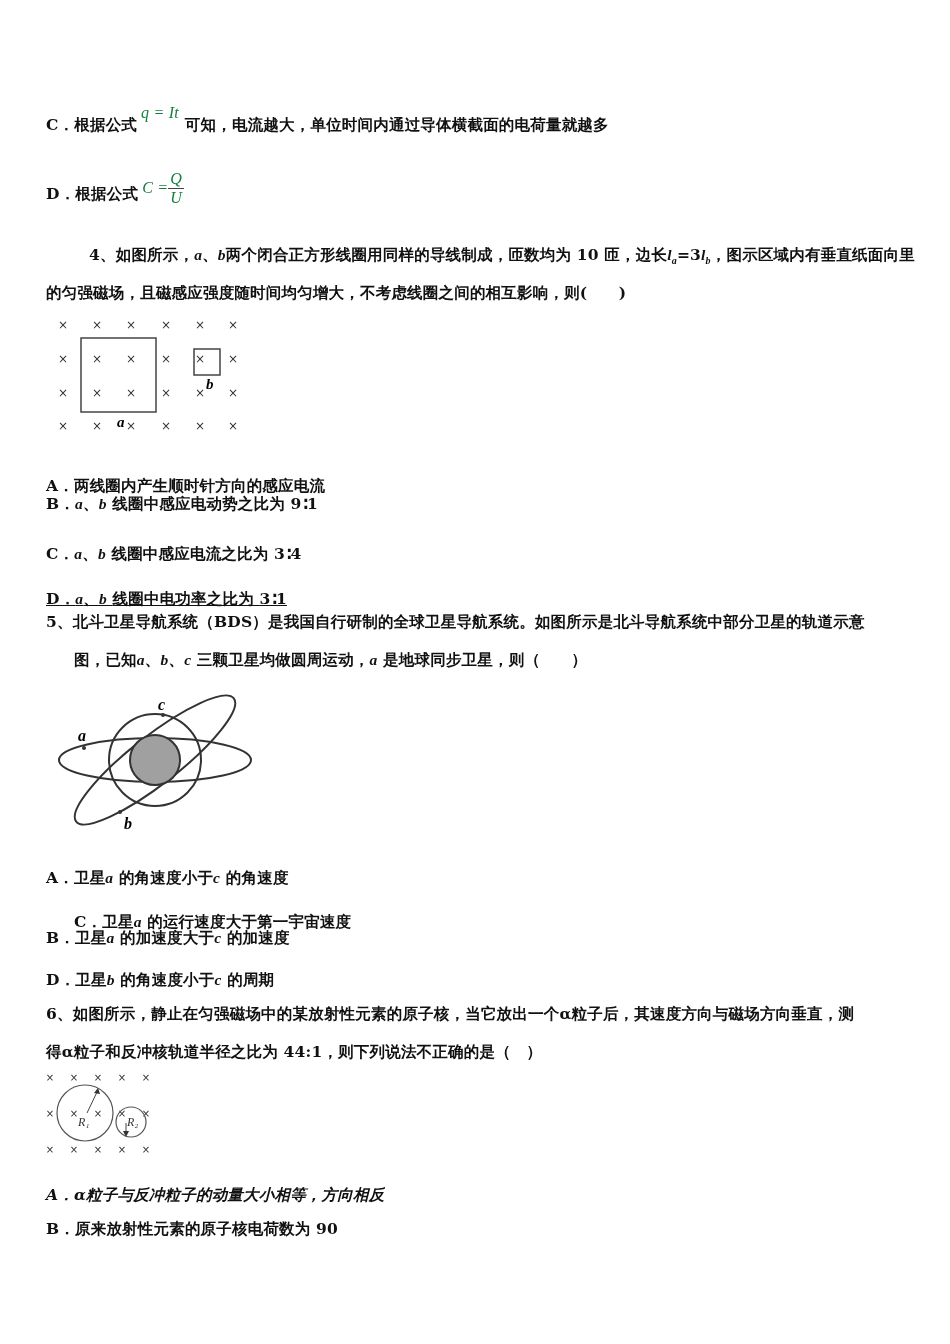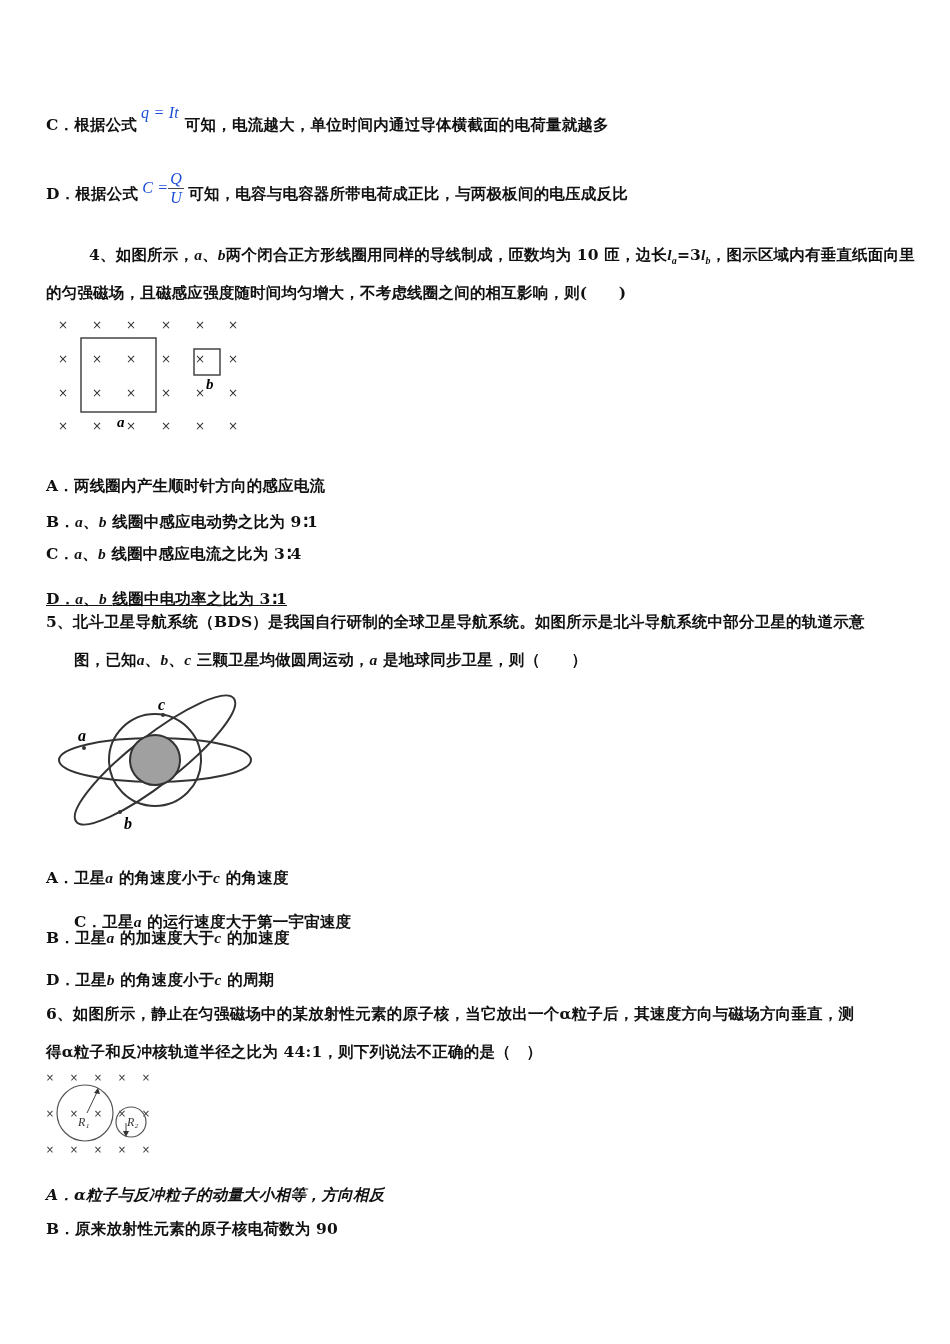--- a/index.html
+++ b/index.html
@@ -1,36 +1,36 @@
 <!DOCTYPE html>
 <html><head>
 <meta charset="utf-8">
 <style>
   html, body { margin: 0; padding: 0; background: #ffffff; }
   body { width: 950px; height: 1344px; position: relative; overflow: hidden;
          font-family: "DejaVu Serif", "Liberation Serif", serif; color: #111; }
   .line { position: absolute; left: 46px; font-size: 15.5px; font-weight: bold; white-space: nowrap; letter-spacing: 0.2px; }
   .i { font-style: italic; font-family: "Liberation Serif", serif; font-weight: bold; }
-  .formula { font-family: "Liberation Serif", serif; font-style: italic; font-weight: normal; color: #1d4ed8; font-size: 16px; }
+  .formula { font-family: "Liberation Serif", serif; font-style: italic; font-weight: normal; color: #15803d; font-size: 16px; }
   .frac { display: inline-block; position: relative; vertical-align: middle; text-align: center; width: 16px; }
   .frac .num { display: block; border-bottom: 1px solid #444; line-height: 18px; }
   .frac .den { display: block; line-height: 18px; }
   .sub { font-size: 10px; vertical-align: sub; }
   svg { position: absolute; }
   .figlabel { font-family: "Liberation Serif", serif; font-style: italic; font-weight: bold; }
 </style>
 </head>
 <body>
 
 <div class="line" style="top:115px;">
   <span>C．</span><span>根据公式</span><span class="formula" style="position:relative;top:-12px;margin:0 6px 0 4px;">q = It</span><span>可知，电流越大，单位时间内通过导体横截面的电荷量就越多</span>
 </div>
 
 <div class="line" style="top:176px;">
-  <span>D．</span><span>根据公式</span><span class="formula" style="margin-left:4px;position:relative;top:-6px;">C =</span><span class="formula frac" style="position:relative;top:-6px;margin-right:4px;"><span class="num">Q</span><span class="den">U</span></span><span>可知，电容与电容器所带电荷成正比，与两极板间的电压成反比</span>
+  <span>D．</span><span>根据公式</span><span class="formula" style="margin-left:4px;position:relative;top:-6px;">C =</span><span class="formula frac" style="position:relative;top:-6px;margin-right:4px;"><span class="num">Q</span><span class="den">U</span></span>
 </div>
 
 <div class="line" style="top:245px;margin-left:43px;">
   <span>4、如图所示，</span><span class="i">a</span><span>、</span><span class="i">b</span><span>两个闭合正方形线圈用同样的导线制成，匝数均为 10 匝，边长</span><span class="i">l</span><span class="sub i">a</span><span>=3</span><span class="i">l</span><span class="sub i">b</span><span>，图示区域内有垂直纸面向里</span>
 </div>
 <div class="line" style="top:283px;">的匀强磁场，且磁感应强度随时间均匀增大，不考虑线圈之间的相互影响，则(　　)</div>
 
 <svg style="left:50px;top:315px;" width="200" height="120" viewBox="0 0 200 120">
   <g font-family="DejaVu Sans, sans-serif" font-size="12" fill="#333" text-anchor="middle">
     <text x="13" y="14">×</text>
@@ -60,21 +60,21 @@
   </g>
   <rect x="31" y="23" width="75" height="74" fill="none" stroke="#444" stroke-width="1.5"></rect>
   <rect x="144" y="34" width="26" height="26" fill="none" stroke="#444" stroke-width="1.5"></rect>
   <text class="figlabel" x="67" y="112" font-size="15">a</text>
   <text class="figlabel" x="156" y="74" font-size="15">b</text>
 </svg>
 
 <div class="line" style="top:476px;">
   <span>A．</span><span>两线圈内产生顺时针方向的感应电流</span>
 </div>
-<div class="line" style="top:512px;text-align:right;">
+<div class="line" style="top:494px;text-align:right;">
   <span>B．</span><span class="i">a</span><span>、</span><span class="i">b</span> <span>线圈中感应电动势之比为 9∶1</span>
 </div>
 <div class="line" style="top:544px;">
   <span>C．</span><span class="i">a</span><span>、</span><span class="i">b</span> <span>线圈中感应电流之比为 3∶4</span>
 </div>
 <div class="line" style="top:589px;text-decoration:underline;">
   <span>D．</span><span class="i">a</span><span>、</span><span class="i">b</span> <span>线圈中电功率之比为 3∶1</span>
 </div>
 
 <div class="line" style="top:612px;">5、北斗卫星导航系统（BDS）是我国自行研制的全球卫星导航系统。如图所示是北斗导航系统中部分卫星的轨道示意</div>

